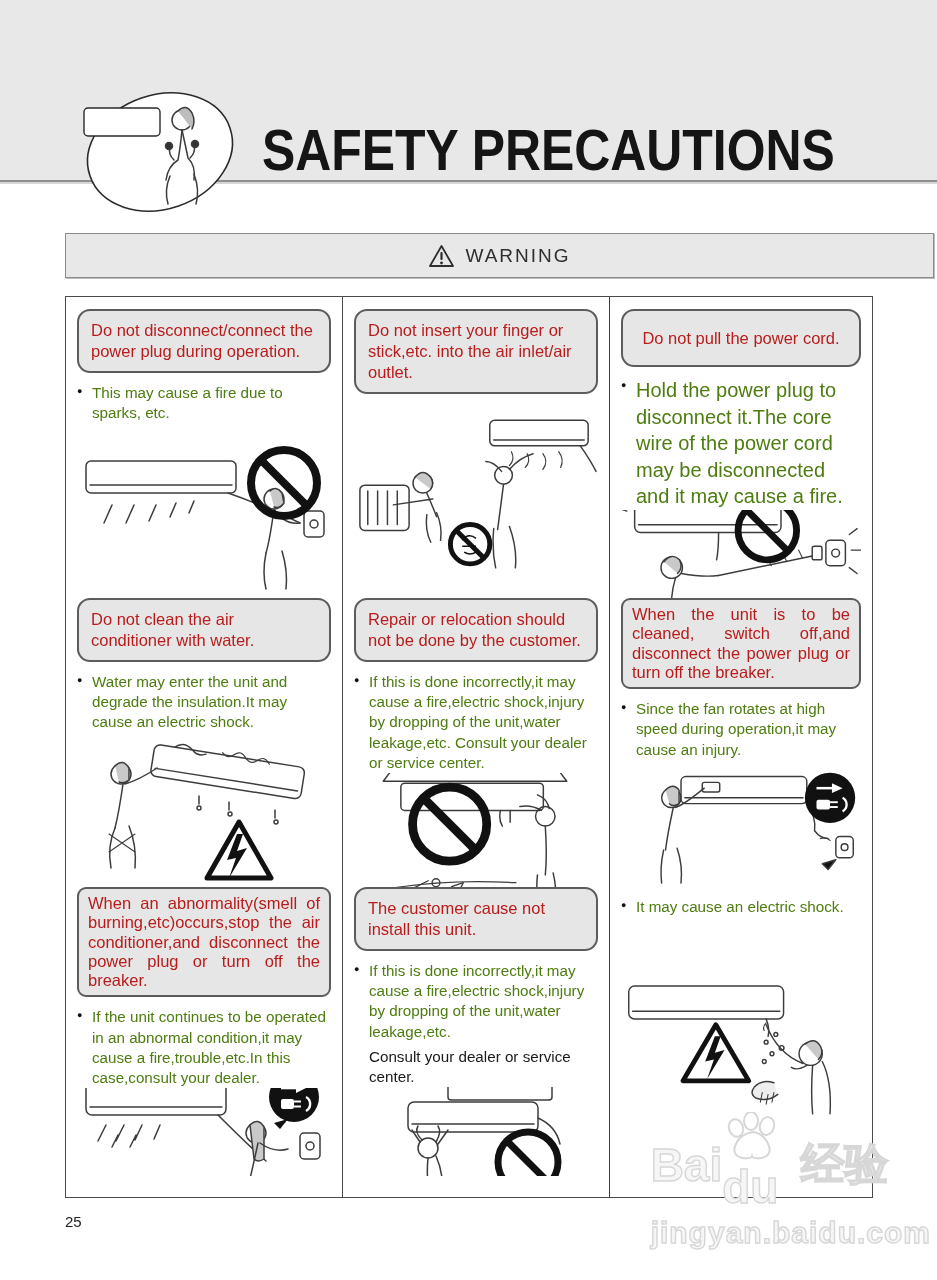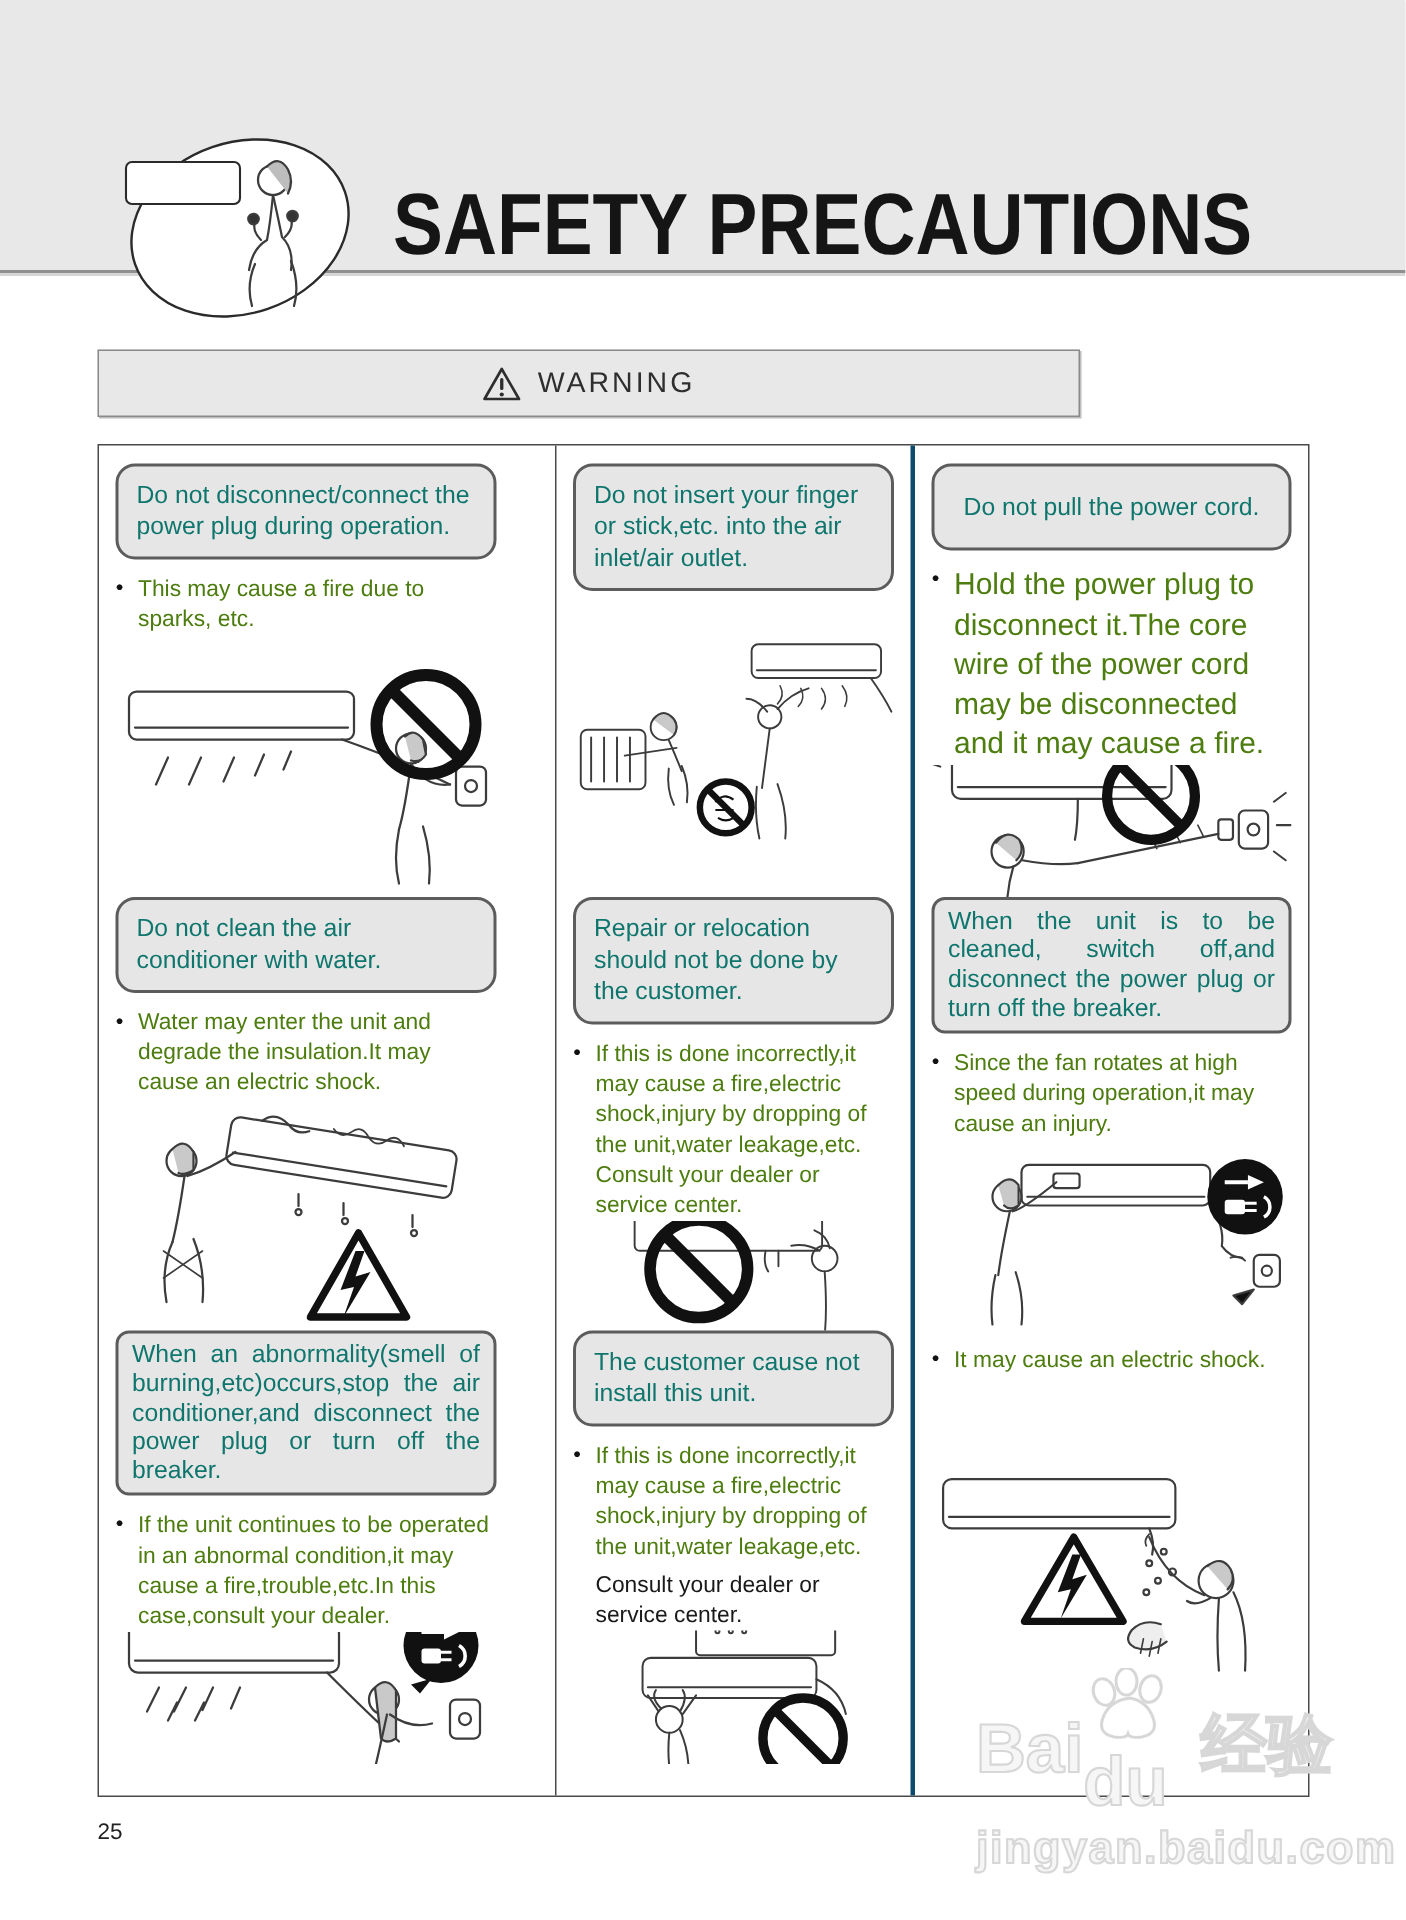--- a/index.html
+++ b/index.html
@@ -8,34 +8,34 @@
 
   
   .band { position:absolute; left:0; top:0; width:937px; height:182px;
     background:#e8e8e8; border-bottom:2px solid #8f8f8f; box-shadow:0 2px 0 #d6d6d6; }
   .page-title { position:absolute; left:262px; top:116px; font-size:58px; font-weight:bold;
     letter-spacing:0px; color:#151515; transform:scaleX(0.86); transform-origin:left top;
     white-space:nowrap; }
   .head-art { position:absolute; left:78px; top:84px; z-index:2; }
 
   
-  .warn-banner { position:absolute; left:65px; top:233px; width:655px; height:45px;
+  .warn-banner { position:absolute; left:65px; top:233px; width:869px; height:45px;
     background:#e8e8e8; border:1px solid #8a8a8a; box-shadow:1px 1px 0 #bdbdbd;
     display:flex; align-items:center; justify-content:center; gap:10px; }
   .warn-banner .lbl { font-size:19px; letter-spacing:2px; color:#2e2e2e; }
 
   
   .grid { position:absolute; left:65px; top:296px; width:808px; height:902px;
     border:1px solid #4a4a4a; display:grid; grid-template-columns:276px 268px 262px;
     background:#ffffff; }
   .col { padding:12px 11px 0 11px; }
-  .col.mid { border-left:1px solid #4a4a4a; border-right:3px solid #0c4a6e;margin-left:28px; }
+  .col.mid { border-left:1px solid #4a4a4a; border-right:1px solid #0c4a6e; }
   .item { height:289px; display:flex; flex-direction:column; }
   .hbox { background:#e6e6e6; border:2px solid #5c5c5c; border-radius:13px;
-    padding:9px 12px; font-size:16.5px; line-height:1.27; color:#0f766e;
+    padding:9px 12px; font-size:16.5px; line-height:1.27; color:#b91c1c;
     display:flex; align-items:center; min-height:58px; }
   .hbox > span { width:100%; }
   .hbox.justify { border-radius:9px; padding:5px 9px; line-height:1.17; min-height:0; }
   .hbox.justify > span { text-align:justify; }
   .body { position:relative; padding-left:15px; margin-top:10px; font-size:15.2px;
     line-height:1.33; color:#4d7c0f; }
   .body::before { content:"●"; position:absolute; left:0; top:3px; font-size:9px; color:#111; }
   .body.sm { font-size:20px; }
   .note { padding-left:15px; margin-top:5px; font-size:15.2px; line-height:1.33; }
   .ill { flex:1; display:flex; align-items:center; justify-content:center; overflow:hidden; }

